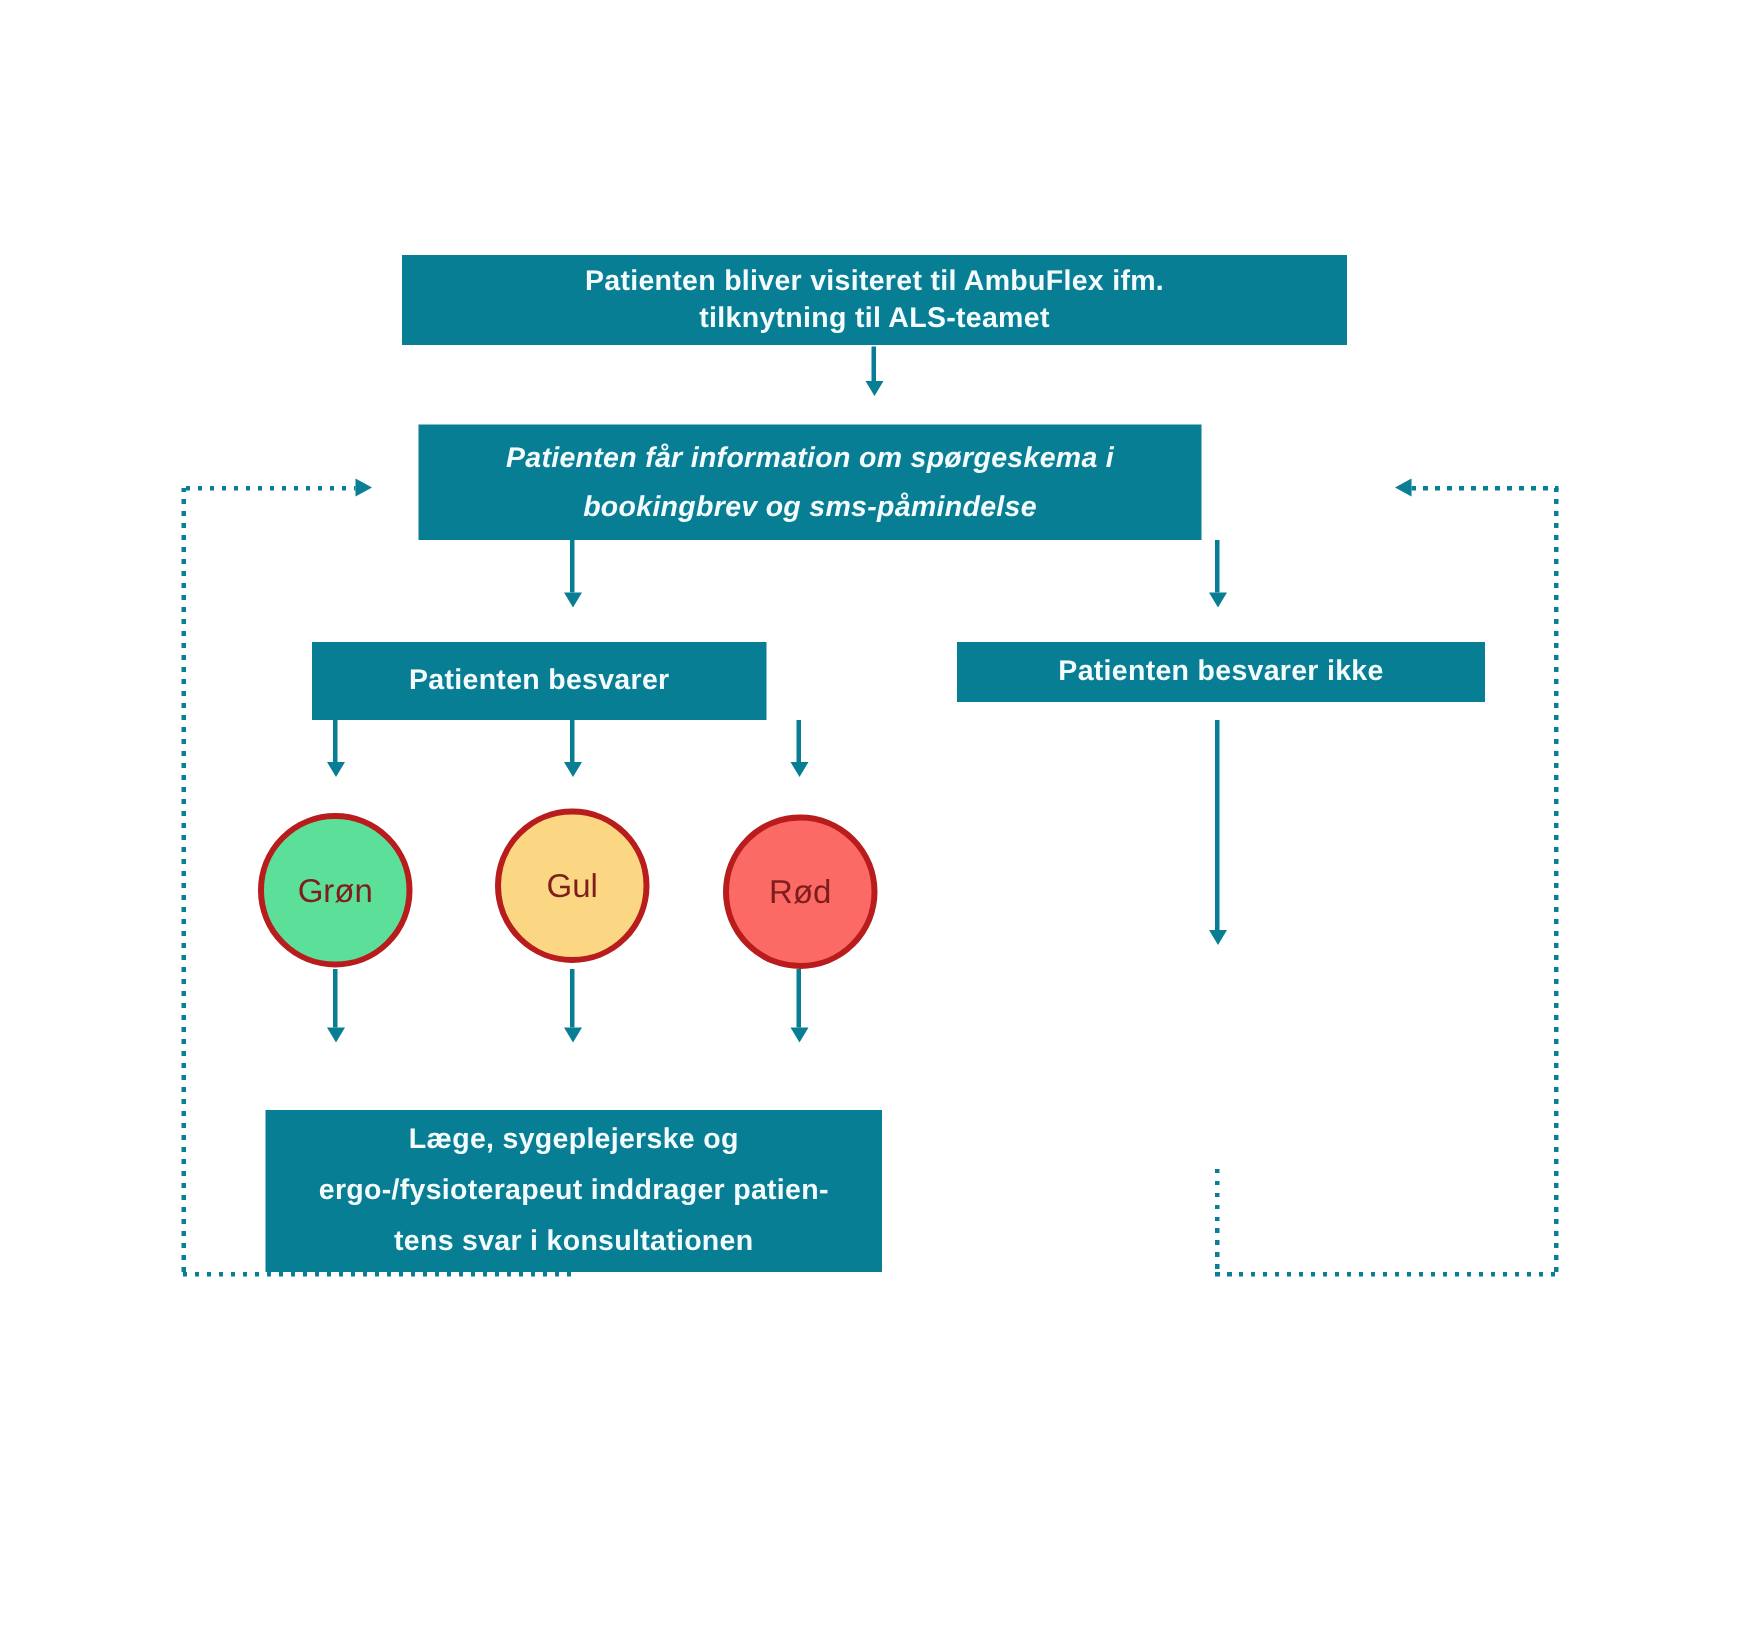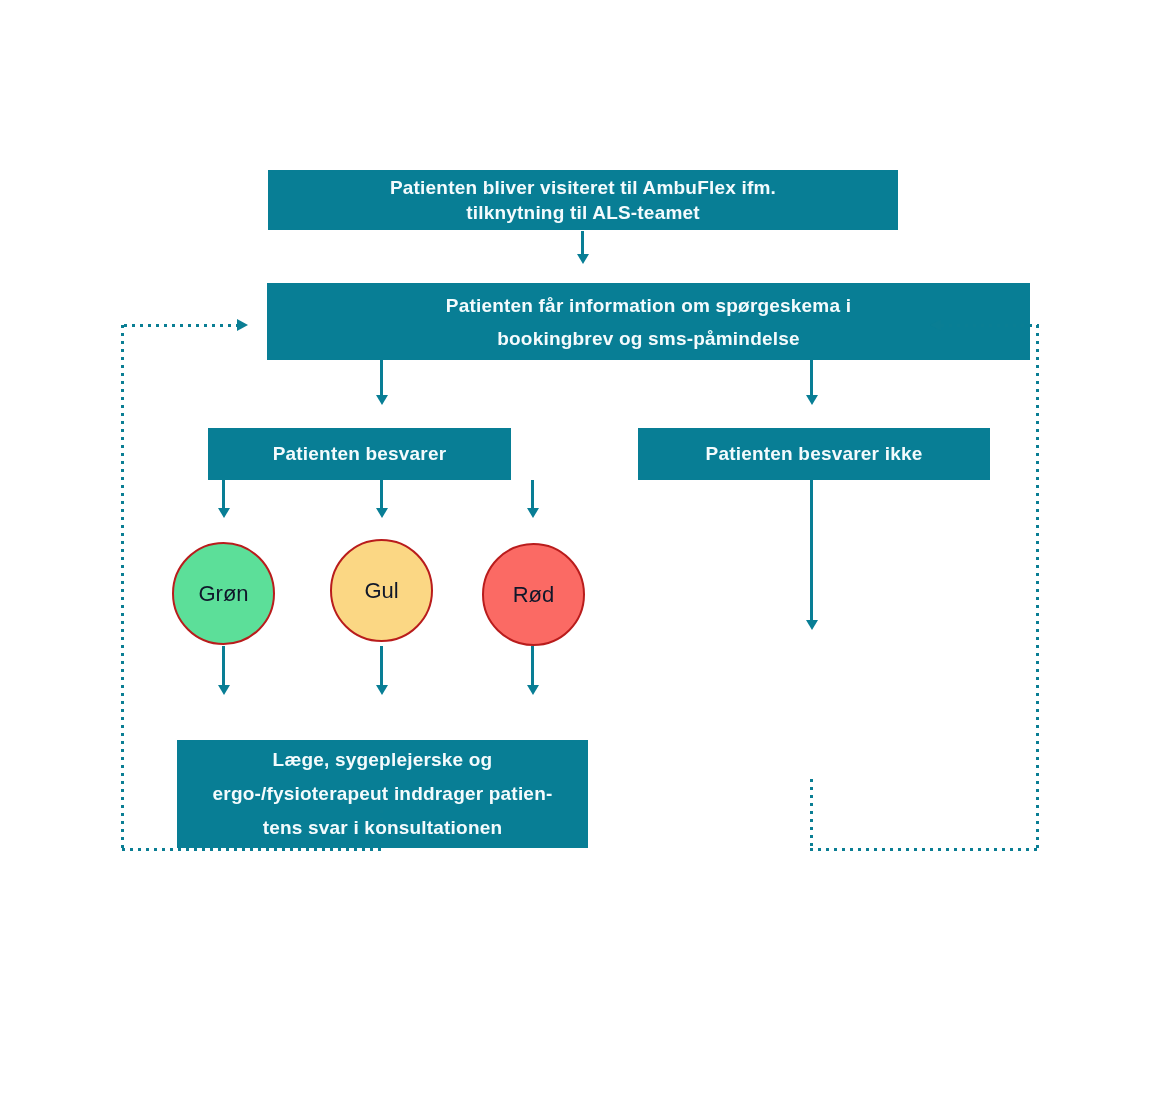--- a/index.html
+++ b/index.html
@@ -22,39 +22,39 @@
     display: flex;
     align-items: center;
     justify-content: center;
     text-align: center;
     font-size: 19px;
     font-weight: 600;
     letter-spacing: 0.2px;
     white-space: pre-line;
   }
   #box-visiteret   { left: 268px; top: 170px; width: 630px; height: 60px; line-height: 25px; }
-  #box-information { left: 267px; top: 283px; width: 763px; height: 77px; line-height: 33px; }
+  #box-information { left: 279px; top: 283px; width: 522px; height: 77px; line-height: 33px; font-style: italic; }
   #box-besvarer    { left: 208px; top: 428px; width: 303px; height: 52px; }
-  #box-besvarer-ikke { left: 638px; top: 428px; width: 352px; height: 52px; }
+  #box-besvarer-ikke { left: 638px; top: 428px; width: 352px; height: 40px; }
   #box-laege       { left: 177px; top: 740px; width: 411px; height: 108px; line-height: 34px; }
   #box-konsultation{ left: 648px; top: 700px; width: 350px; height: 77px; line-height: 29px; }
 
   .circle {
     position: absolute;
     width: 103px;
     height: 103px;
     border-radius: 50%;
-    border: 2px solid #b91c1c;
+    border: 4px solid #b91c1c;
     box-sizing: border-box;
     display: flex;
     align-items: center;
     justify-content: center;
     font-size: 22px;
     font-weight: 500;
-    color: #0f172a;
+    color: #7f1d1d;
     text-align: right;
   }
   #circle-groen { left: 172px; top: 542px; }
   #circle-gul   { left: 330px; top: 539px; }
   #circle-roed  { left: 482px; top: 543px; }
 
   
   .arr-down {
     position: absolute;
     width: 3px;

